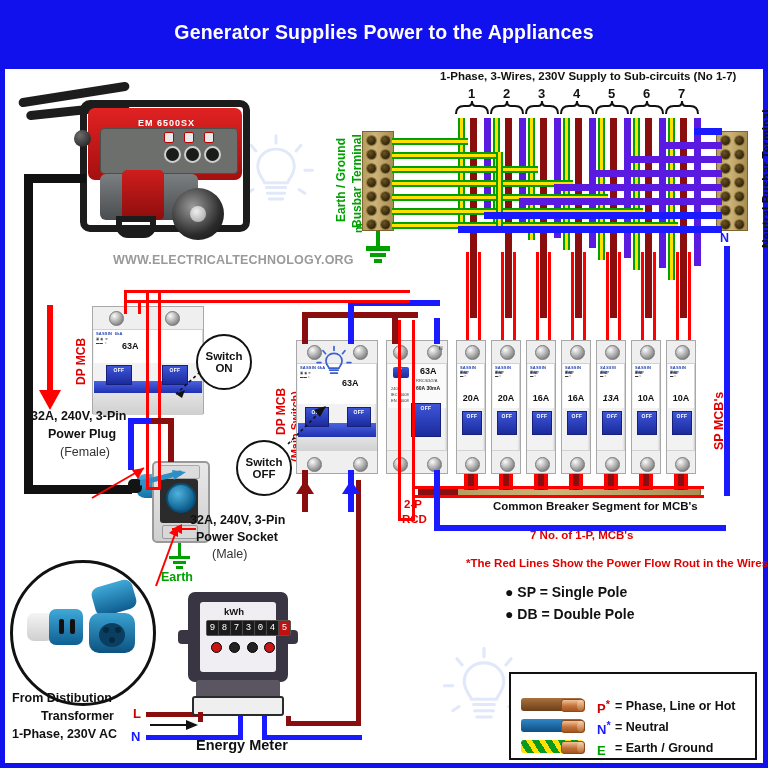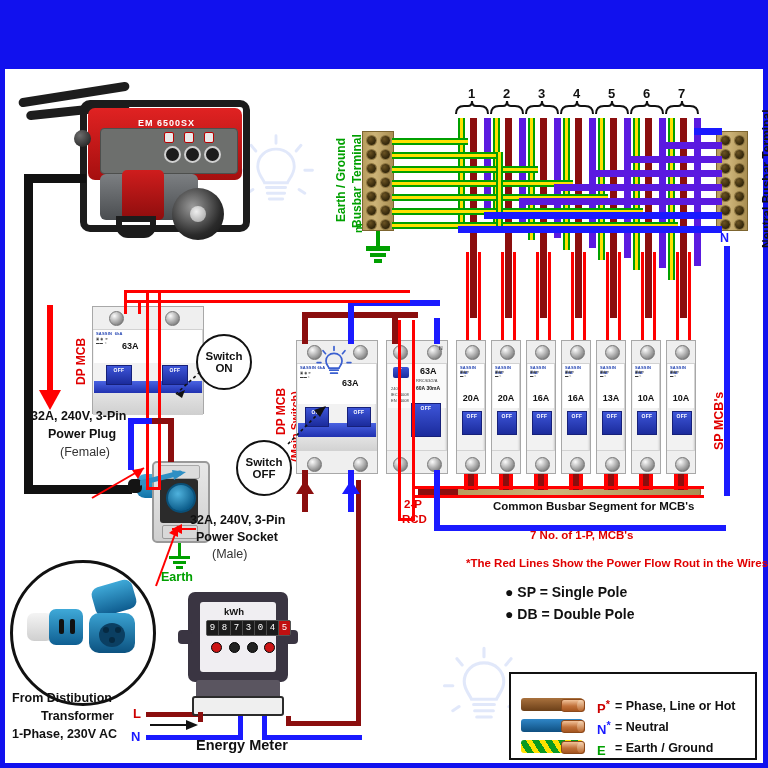--- a/index.html
+++ b/index.html
@@ -84,20 +84,21 @@
   .digits span.hot{background:#c01010;color:#fff;border-right:none;}
   .mdot{position:absolute;width:9px;height:9px;border-radius:50%;background:#222;border:1px solid #000;}
   .mdot.r{background:#cc1414;}
 </style>
 </head>
 <body>
 
 <div id="root">
 
   <div class="banner">
+    <div class="ln">Generator Supplies Power to the Appliances</div>
   </div>
 
   <div class="frame"></div>
 
   <svg class="bulbwm" style="left:228px;top:128px;width:96px;height:96px" viewBox="0 0 100 100">
     <g stroke="#9fb4f0" stroke-width="3" fill="none" stroke-linecap="round">
       <path d="M50 22c-11 0-19 8-19 18 0 8 5 12 7 17h24c2-5 7-9 7-17 0-10-8-18-19-18z"></path>
       <path d="M40 62h20M41 68h18M43 74h14"></path>
       <path d="M50 8v8M24 18l5 6M76 18l-5 6M12 44h8M80 44h8M20 68l6-4M80 68l-6-4"></path>
     </g>
@@ -132,20 +133,21 @@
     <div class="abs" style="left:110px;top:86px;width:42px;height:50px;background:linear-gradient(180deg,#cf1d1d,#8d0d0d);border-radius:5px;"></div>
 
     <div class="abs" style="left:160px;top:104px;width:52px;height:52px;border-radius:50%;background:radial-gradient(circle at 40% 36%,#9a9a9a,#2a2a2a 62%,#111);"></div>
     <div class="abs" style="left:178px;top:122px;width:16px;height:16px;border-radius:50%;background:radial-gradient(circle at 40% 35%,#efefef,#9d9d9d);"></div>
 
     <div class="abs" style="left:104px;top:132px;width:40px;height:22px;border:6px solid #1c1c1c;border-radius:0 0 12px 12px;box-sizing:border-box;"></div>
 
     <div class="abs" style="left:62px;top:46px;width:17px;height:17px;border-radius:50%;background:radial-gradient(circle at 35% 32%,#6d6d6d,#151515);"></div>
   </div>
 
+  <div class="txt b" style="left:113px;top:253px;font-size:12.5px;color:#9a9a9a;letter-spacing:.2px;">WWW.ELECTRICALTECHNOLOGY.ORG</div>
 
   <div class="w wK" style="left:24px;top:174px;width:62px;height:9px;"></div>
   <div class="w wK" style="left:24px;top:174px;width:9px;height:320px;"></div>
   <div class="w wK" style="left:24px;top:485px;width:108px;height:9px;"></div>
   <div class="abs" style="left:24px;top:478px;width:9px;height:16px;background:#111;border-radius:0 0 0 9px;"></div>
 
   <div class="w wR" style="left:47px;top:305px;width:6px;height:88px;"></div>
   <div class="abs" style="left:39px;top:390px;width:0;height:0;border-left:11px solid transparent;border-right:11px solid transparent;border-top:20px solid #ff0000;"></div>
 
   <div class="txt b rot" style="left:74px;top:385px;font-size:12px;color:#e00000;transform:rotate(-90deg);">DP MCB</div>
@@ -323,20 +325,21 @@
     <div class="bhole" style="left:18px;top:60px;"></div>
     <div class="bhole" style="left:4px;top:74px;"></div>
     <div class="bhole" style="left:18px;top:74px;"></div>
     <div class="bhole" style="left:4px;top:88px;"></div>
     <div class="bhole" style="left:18px;top:88px;"></div>
   </div>
   <div class="txt b rot" style="left:760px;top:248px;font-size:12px;color:#111;transform:rotate(-90deg);">Neutral Busbar Terminal</div>
   <div class="txt b" style="left:720px;top:231px;font-size:12.5px;color:#1a1aff;">N</div>
   <div class="w wN" style="left:724px;top:246px;width:6px;height:250px;"></div>
 
+  <div class="txt b" style="left:440px;top:70px;font-size:11.5px;color:#111;">1-Phase, 3-Wires, 230V Supply to Sub-circuits (No 1-7)</div>
 
   <div class="txt b" style="left:468px;top:86px;font-size:13px;color:#111;">1</div>
   <div class="txt b" style="left:503px;top:86px;font-size:13px;color:#111;">2</div>
   <div class="txt b" style="left:538px;top:86px;font-size:13px;color:#111;">3</div>
   <div class="txt b" style="left:573px;top:86px;font-size:13px;color:#111;">4</div>
   <div class="txt b" style="left:608px;top:86px;font-size:13px;color:#111;">5</div>
   <div class="txt b" style="left:643px;top:86px;font-size:13px;color:#111;">6</div>
   <div class="txt b" style="left:678px;top:86px;font-size:13px;color:#111;">7</div>
 
   <svg class="abs" style="left:452px;top:100px;width:260px;height:18px">
@@ -550,21 +553,21 @@
       <div class="mk" style="top:6px;">▣◉≋<br>▬ ⌁</div>
       <div class="rate" style="top:29px;">16A</div>
     </div>
     <div class="tog" style="left:5px;top:70px;width:20px;height:24px;">
       <div class="offlbl">OFF</div>
     </div>
     <div class="bot"></div>
     <div class="knob" style="left:8px;top:116px;"></div>
   </div>
 
-  <div class="mcb" style="left:596px;top:340px;width:30px;height:134px;">
+  <div class="mcb" style="left:596px;top:340px;width:30px;height:134px;font-style:italic;">
     <div class="cap"></div>
     <div class="knob" style="left:8px;top:4px;"></div>
     <div class="face" style="top:23px;height:44px;">
       <div class="brand">SASSIN 6kA</div>
       <div class="mk" style="top:6px;">▣◉≋<br>▬ ⌁</div>
       <div class="rate" style="top:29px;">13A</div>
     </div>
     <div class="tog" style="left:5px;top:70px;width:20px;height:24px;">
       <div class="offlbl">OFF</div>
     </div>
@@ -620,21 +623,21 @@
   <div class="w wP" style="left:608px;top:474px;width:6px;height:16px;"></div>
   <div class="w wP" style="left:643px;top:474px;width:6px;height:16px;"></div>
   <div class="w wP" style="left:678px;top:474px;width:6px;height:16px;"></div>
 
   <div class="w wR" style="left:452px;top:486px;width:252px;height:3px;"></div>
   <div class="w wR" style="left:452px;top:495px;width:252px;height:3px;"></div>
   <div class="w wP" style="left:418px;top:488px;width:40px;height:8px;"></div>
   <div class="w wR" style="left:414px;top:486px;width:44px;height:3px;"></div>
   <div class="w wR" style="left:414px;top:495px;width:44px;height:3px;"></div>
 
-  <div class="txt b" style="left:493px;top:500px;font-size:11.5px;color:#111;">Common Busbar Segment for MCB's</div>
+  <div class="txt b" style="left:493px;top:500px;font-size:11.5px;color:#111;">Common Breaker Segment for MCB's</div>
 
   <div class="w wP" style="left:302px;top:312px;width:116px;height:6px;"></div>
   <div class="w wP" style="left:302px;top:312px;width:6px;height:32px;"></div>
   <div class="w wP" style="left:392px;top:312px;width:6px;height:32px;"></div>
   <div class="w wN" style="left:348px;top:300px;width:6px;height:44px;"></div>
   <div class="w wN" style="left:434px;top:318px;width:6px;height:26px;"></div>
   <div class="w wN" style="left:348px;top:300px;width:92px;height:6px;"></div>
   <div class="w wN" style="left:434px;top:470px;width:6px;height:60px;"></div>
   <div class="w wN" style="left:434px;top:525px;width:292px;height:6px;"></div>
   <div class="w wP" style="left:302px;top:470px;width:6px;height:42px;"></div>

